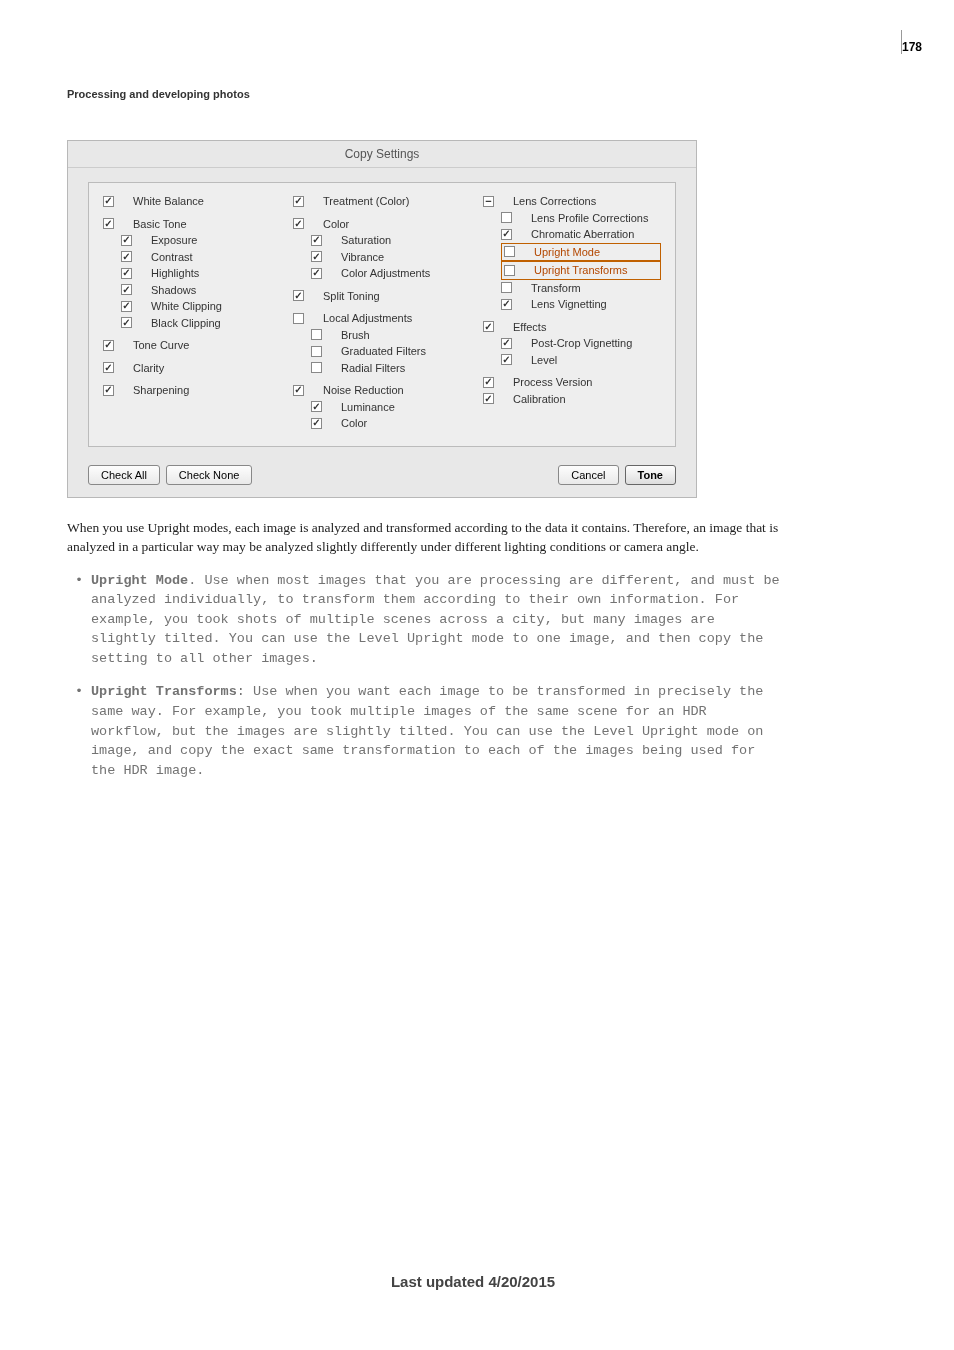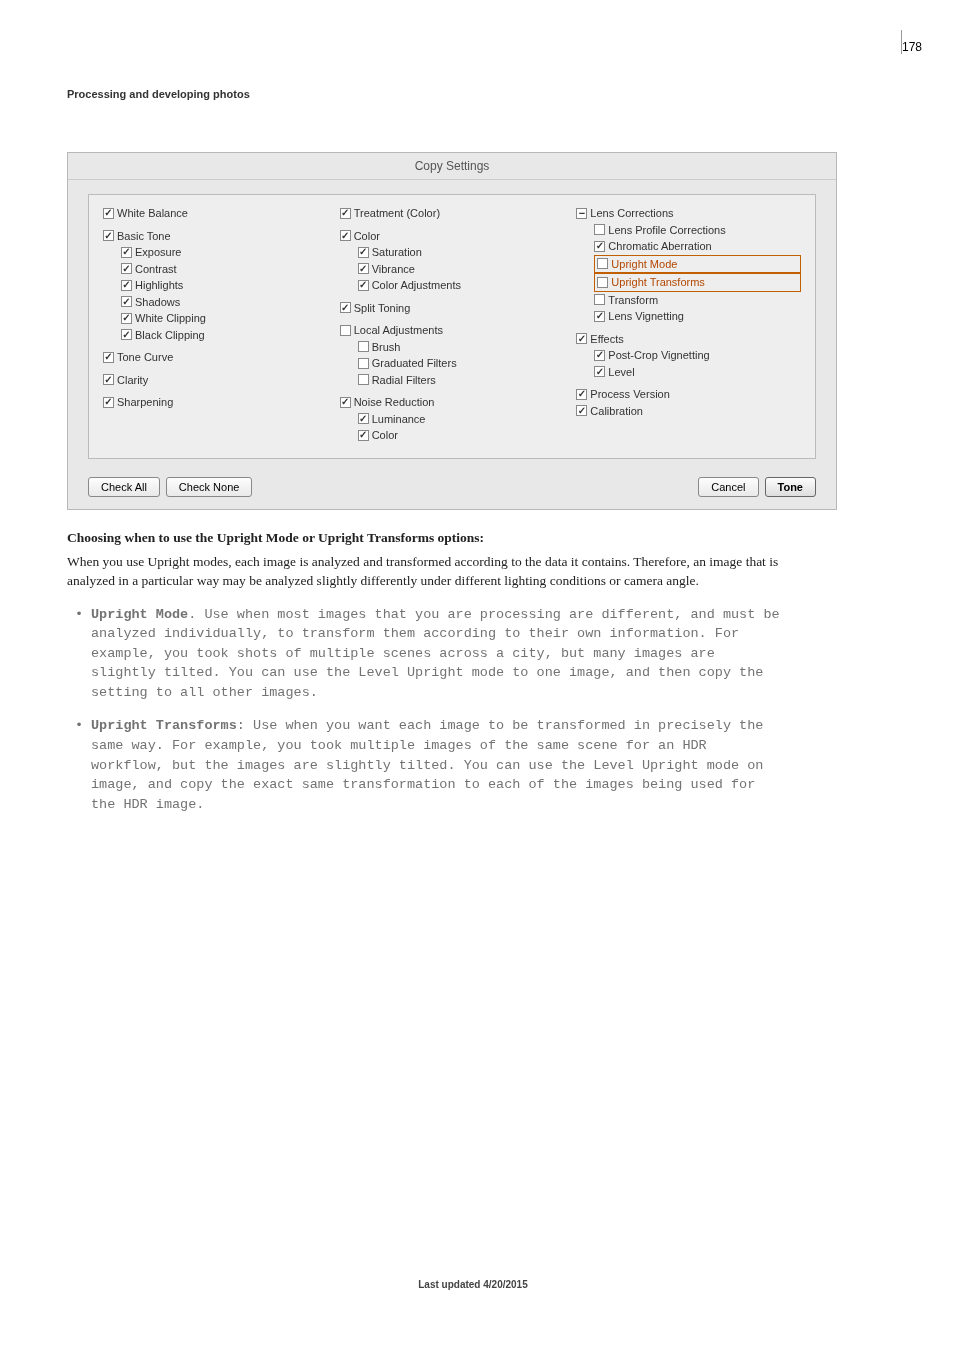--- a/index.html
+++ b/index.html
@@ -8,21 +8,21 @@
       background: #fff;
       width: 954px;
       height: 1350px;
       position: relative;
     }
     .page-number {
       position: absolute;
       top: 38px;
       right: 28px;
       font-size: 12px;
-      font-weight: normal;
+      font-weight: bold;
       padding: 2px 4px;
     }
     .left-divider {
       position: absolute;
       top: 30px;
       right: 52px;
       bottom: auto;
       width: 1px;
       height: 24px;
       background: #999;
@@ -33,43 +33,43 @@
       padding: 88px 0 0 67px;
       color: #333;
     }
     .content {
       padding: 24px 67px 0 67px;
       width: 850px;
     }
     .dialog {
       border: 1px solid #b8b8b8;
       background: #e8e8e8;
-      width: 770px;
-      margin: 28px 0 20px 0;
+      width: 630px;
+      margin: 16px 0 20px 0;
     }
     .dialog-title {
       text-align: center;
       font-size: 12px;
       color: #555;
       padding: 6px 0;
       background: #e8e8e8;
       border-bottom: 1px solid #ccc;
     }
     .dialog-body {
       padding: 14px 20px 8px 20px;
     }
     .panel {
       border: 1px solid #bbb;
       background: #eeeeee;
       padding: 10px 14px 14px 14px;
       display: flex;
       gap: 12px;
     }
     .col { flex: 1; font-size: 11px; color: #333; line-height: 1.5; }
-    .row { display: flex; align-items: center; gap: 3px; white-space: nowrap; }
+    .row { display: flex; align-items: center; gap: 19px; white-space: nowrap; }
     .indent { margin-left: 18px; }
     .cb {
       width: 11px; height: 11px;
       border: 1px solid #888;
       background: #fff;
       display: inline-flex;
       align-items: center;
       justify-content: center;
       flex-shrink: 0;
     }
@@ -122,21 +122,21 @@
       position: absolute;
       left: -16px;
       top: 0;
     }
     .footer {
       position: absolute;
       bottom: 60px;
       left: 0;
       right: 8px;
       text-align: center;
-      font-size: 10px;
+      font-size: 15px;
       font-weight: bold;
       color: #444;
     }
   </style>
 </head>
 <body>
 
 <div class="page-number">178</div>
 <div class="left-divider"></div>
 
@@ -321,21 +321,20 @@
       </div>
       <div class="btn-group">
         <button class="btn">Cancel</button>
         <button class="btn primary">Tone</button>
       </div>
     </div>
   </div>
 
 
 
-  <p class="sub-head">Choosing when to use the Upright Mode or Upright Transforms options:</p>
 
   <p class="body-text">When you use Upright modes, each image is analyzed and transformed according to the data it contains. Therefore, an image that is analyzed in a particular way may be analyzed slightly differently under different lighting conditions or camera angle.</p>
 
   <ul class="bullets">
     <li><b>Upright Mode</b><span>. Use when most images that you are processing are different, and must be analyzed individually, to transform them according to their own information. For example, you took shots of multiple scenes across a city, but many images are slightly tilted. You can use the Level Upright mode to one image, and then copy the setting to all other images.</span></li>
     <li><b>Upright Transforms</b><span>: Use when you want each image to be transformed in precisely the same way. For example, you took multiple images of the same scene for an HDR workflow, but the images are slightly tilted. You can use the Level Upright mode on image, and copy the exact same transformation to each of the images being used for the HDR image.</span></li>
   </ul>
 
 </div>
 

